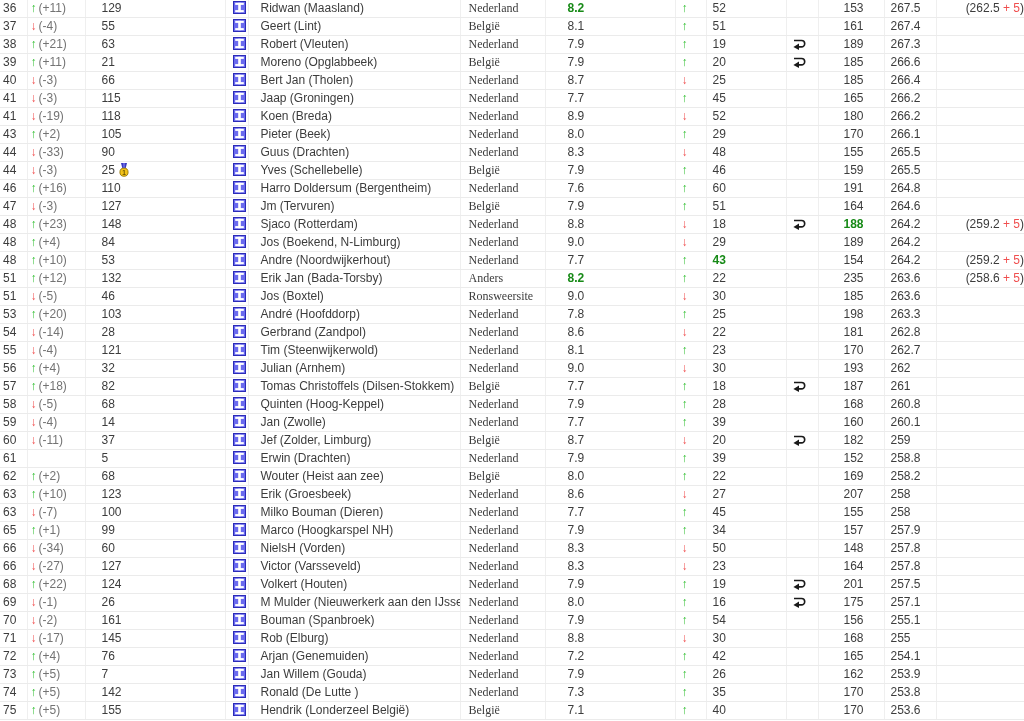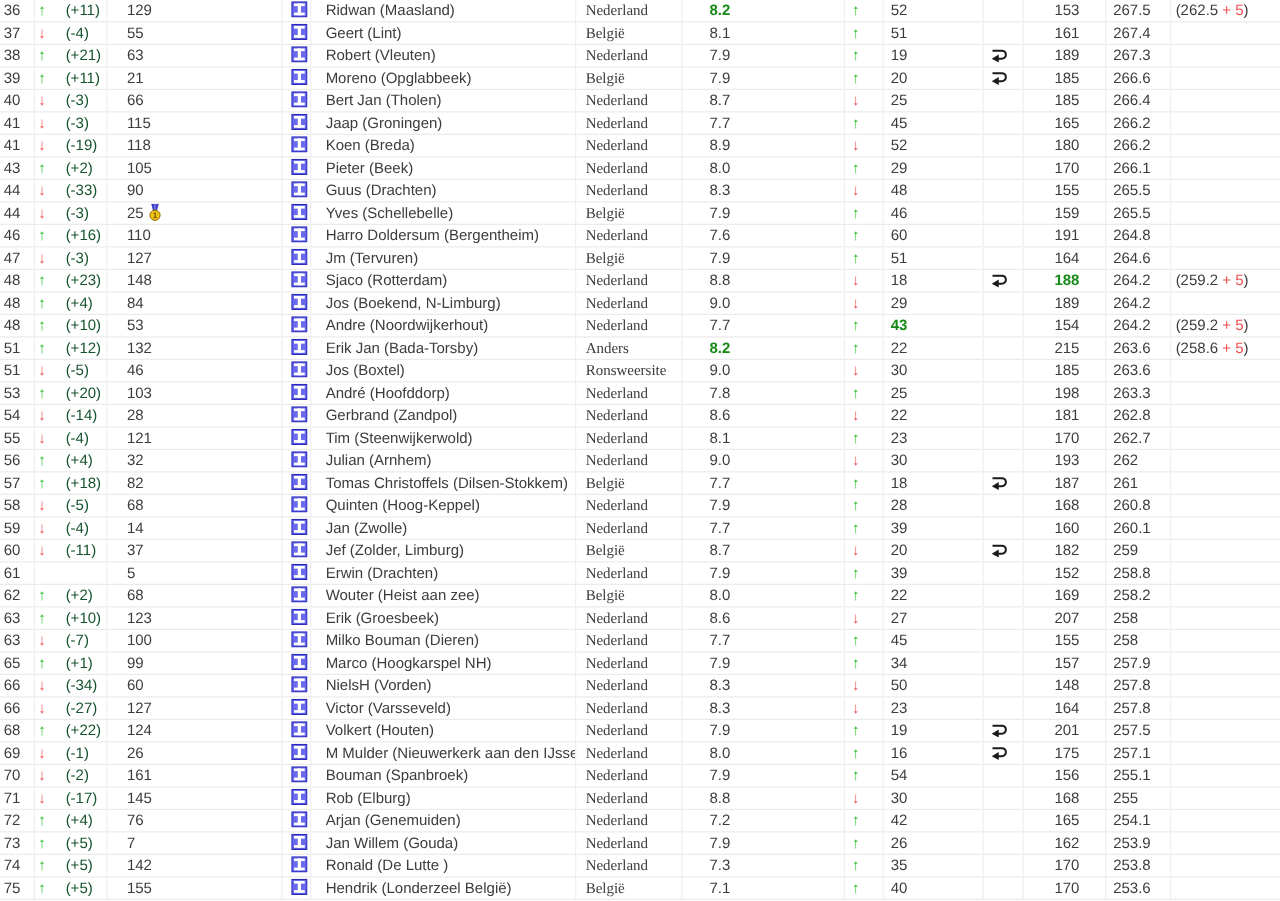--- a/index.html
+++ b/index.html
@@ -13,26 +13,26 @@
   .c-num{padding-left:16px;}
   .c-icon{padding-left:7px;}
   .c-name{padding-left:12px;}
   .c-country{padding-left:8px;font-family:Liberation Serif, serif;}
   .c-score{padding-left:22px;}
   .c-dir{padding-left:6px;}
   .c-count{padding-left:6px;}
   .c-loop{padding-left:6px;}
   .c-third{padding-left:25px;}
   .c-total{padding-left:6px;}
-  .c-bonus{padding-left:4px;}
+  .c-bonus{padding-left:4px;text-align:right;}
   .arrow{font-weight:bold;font-size:12px;}
   .green{color:#2fbe2f;}
   .red{color:#f04f4f;}
   .hl{color:#178a17;font-weight:bold;}
-  .change-label{color:#14532d;margin-left:16px;}
+  .change-label{color:#737373;margin-left:2px;}
   .icon-gap{display:inline-block;vertical-align:-2px;}
   .medal{margin-left:4px;vertical-align:-3px;}
 </style>
 </head>
 <body>
 
 <table>
   <colgroup>
     <col style="width:27px">
       <col style="width:58px">
@@ -387,21 +387,21 @@
             <rect x="2.2" y="1.8" width="8.6" height="2.1" fill="#ffffff"></rect>
             <rect x="2.2" y="9.1" width="8.6" height="2.1" fill="#ffffff"></rect>
             <rect x="5.2" y="1.8" width="2.6" height="9.4" fill="#ffffff"></rect>
           </svg></td>
     <td class="c-name"><span>Erik Jan (Bada-Torsby)</span></td>
     <td class="c-country"><span>Anders</span></td>
     <td class="c-score"><span class="hl">8.2</span></td>
     <td class="c-dir"><span class="arrow green">↑</span></td>
     <td class="c-count"><span>22</span></td>
     <td class="c-loop"></td>
-    <td class="c-third"><span>215</span></td>
+    <td class="c-third"><span>235</span></td>
     <td class="c-total"><span>263.6</span></td>
     <td class="c-bonus"><span>(258.6 </span><span class="red">+ 5</span><span>)</span></td>
   </tr>
 
   <tr>
     <td class="c-rank"><span>51</span></td>
     <td class="c-change"><span class="arrow red">↓</span><span class="change-label">(-5)</span></td>
     <td class="c-num"><span>46</span></td>
     <td class="c-icon"><svg class="icon-gap" width="13" height="13" viewBox="0 0 13 13">
             <rect x="0.5" y="0.5" width="12" height="12" fill="#6a6aee" stroke="#2b2bb8"></rect>

